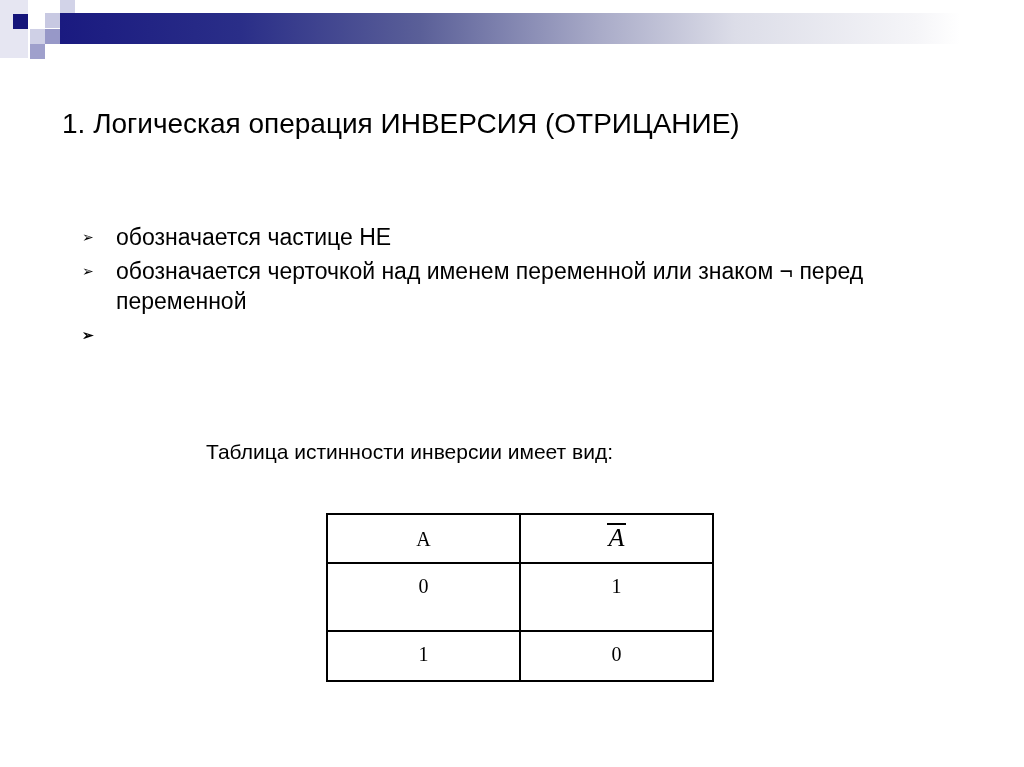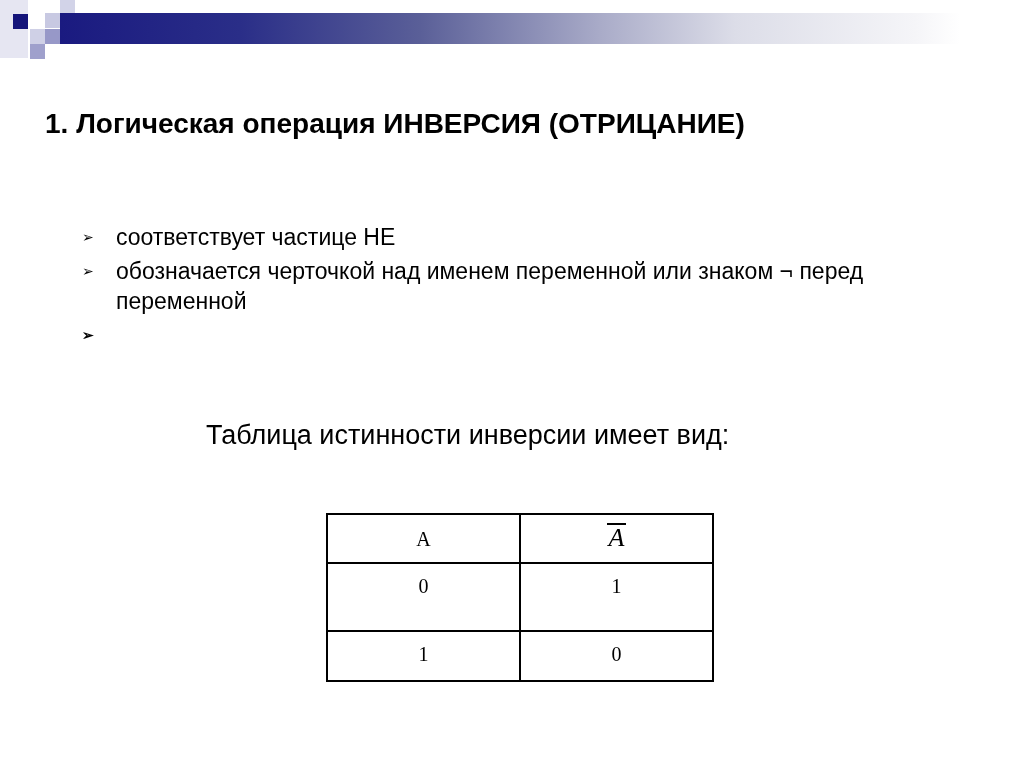--- a/index.html
+++ b/index.html
@@ -1,26 +1,26 @@
 <!DOCTYPE html>
 <html><head>
 <meta charset="utf-8">
 <style>
   html, body { margin:0; padding:0; }
   body { width:1024px; height:767px; background:#ffffff; position:relative; overflow:hidden; font-family:"Liberation Sans", sans-serif; color:#000; }
   .deco { position:absolute; }
   .sq { position:absolute; }
   .bar { position:absolute; left:60px; top:13px; width:900px; height:31px;
          background:linear-gradient(to right, #1a1a80 0%, #2a2e88 20%, #5a5f98 40%, #a9abc8 60%, #dcdde8 75%, #f5f5f8 95%, #ffffff 100%); }
-  .title { position:absolute; left:45px; top:108px; font-size:28px; font-weight:bold; white-space:nowrap; }
+  .title { position:absolute; left:62px; top:108px; font-size:28px; font-weight:normal; white-space:nowrap; }
   .bullets { position:absolute; left:82px; top:222px; width:830px; }
   .bullet { position:relative; padding-left:34px; font-size:23px; line-height:30px; margin-bottom:4px; }
   .bullet .arrow { position:absolute; left:0; top:0; font-size:14px; line-height:30px; }
   .bullet.bold { font-weight:bold; line-height:28px; }
-  .caption { position:absolute; left:206px; top:420px; font-size:27px; white-space:nowrap; }
+  .caption { position:absolute; left:206px; top:440px; font-size:21px; white-space:nowrap; }
   table.truth { position:absolute; left:326px; top:513px; border-collapse:collapse; font-family:"Liberation Serif", serif; font-size:20px; }
   table.truth td { border:2px solid #000; width:193px; text-align:center; vertical-align:top; padding:0; }
   .r0 td { height:49px; padding-top:13px !important; box-sizing:border-box; }
   .r1 td { height:68px; padding-top:11px !important; box-sizing:border-box; }
   .r2 td { height:50px; padding-top:11px !important; box-sizing:border-box; }
   .abar { display:inline-block; border-top:2px solid #000; font-style:italic; font-size:26px; line-height:26px; padding:0 2px; margin-top:-6px; }
 </style>
 </head>
 <body>
 
@@ -34,21 +34,21 @@
   <div class="sq" style="left:45px;top:29px;width:15px;height:15px;background:#9798c8;"></div>
   <div class="sq" style="left:30px;top:44px;width:15px;height:15px;background:#9fa0cc;"></div>
   <div class="bar"></div>
 </div>
 
 <div class="title">1. Логическая операция ИНВЕРСИЯ (ОТРИЦАНИЕ)</div>
 
 <div class="bullets">
   <div class="bullet">
     <span class="arrow">➢</span>
-    <span>соответствует частице НЕ</span>
+    <span>обозначается частице НЕ</span>
   </div>
   <div class="bullet" style="width:760px;">
     <span class="arrow">➢</span>
     <span>обозначается черточкой над именем переменной или знаком ¬ перед переменной</span>
   </div>
   <div class="bullet bold" style="width:790px;">
     <span class="arrow">➢</span>
   </div>
 </div>
 

